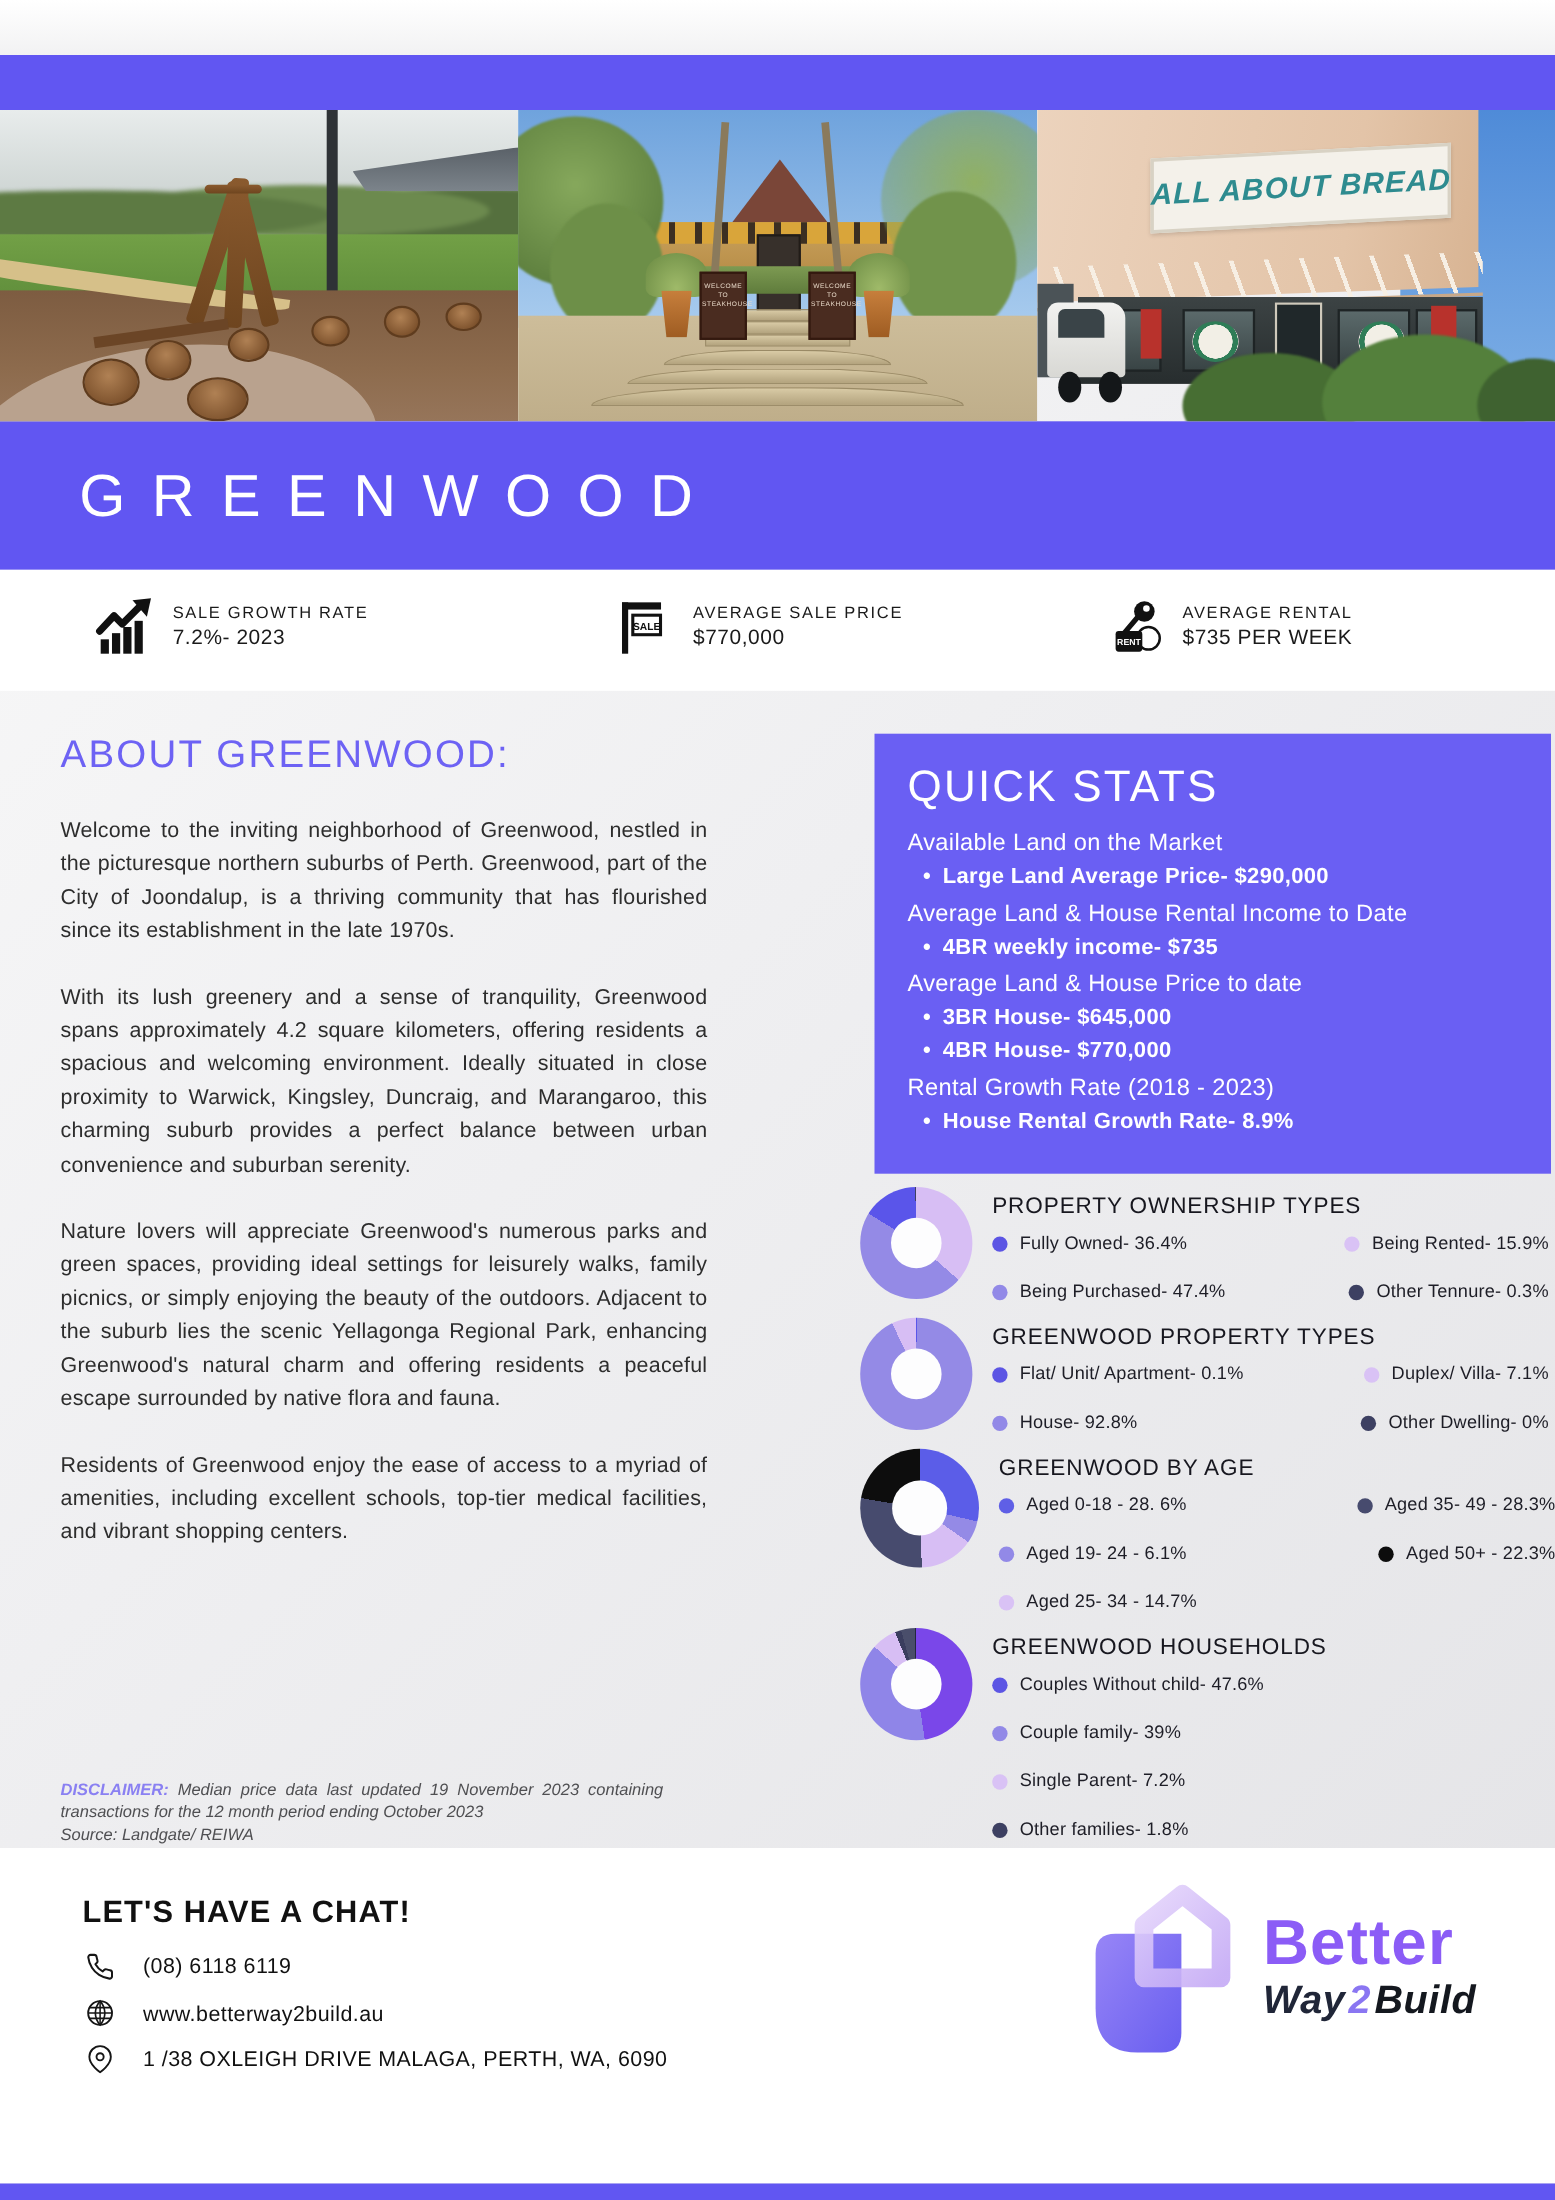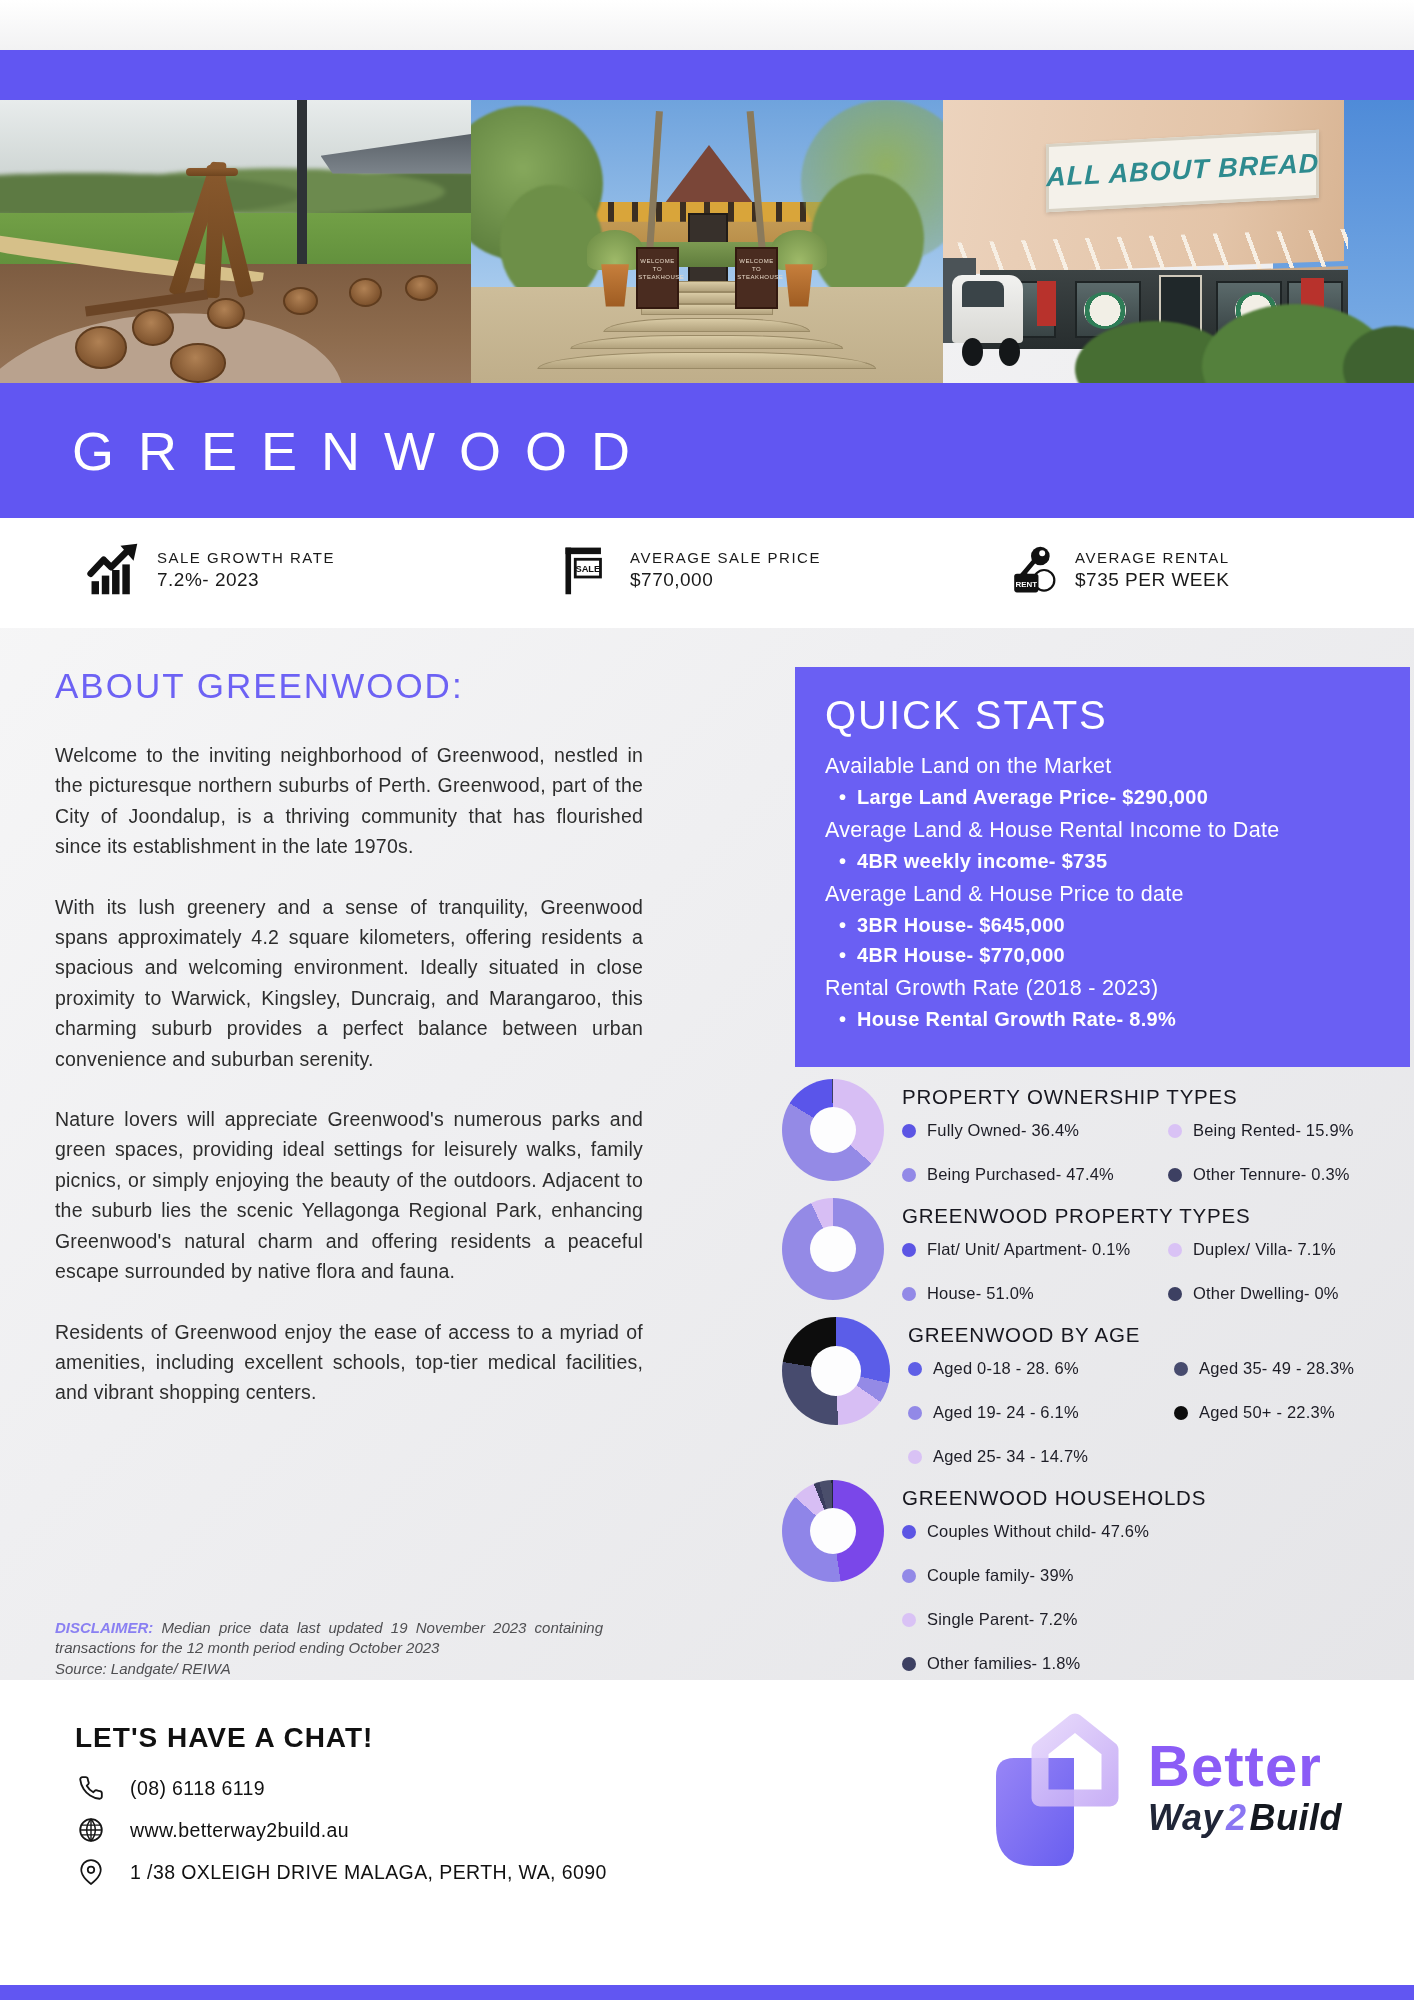--- a/index.html
+++ b/index.html
@@ -119,21 +119,21 @@
   .legend-item { display:flex; align-items:center; gap:11px; }
   .legend-dot { width:14px; height:14px; border-radius:50%; flex:none; }
   .legend-text { font-size:16.5px; color:#1d1d26; letter-spacing:.2px; }
 
   
   .footer { position:relative; height:305px; background:#ffffff; }
   .chat-heading { position:absolute; left:75px; top:42px; font-size:28px; font-weight:bold; color:#111; letter-spacing:1px; }
   .contact { position:absolute; left:78px; display:flex; align-items:center; gap:26px; }
   .contact svg { width:26px; height:26px; flex:none; }
   .contact-text { font-size:19.5px; color:#111; letter-spacing:.4px; }
-  .c1 { top:95px; } .c2 { top:137px; } .c3 { top:179px; }
+  .c1 { top:95px; } .c2 { top:137px;align-items:flex-end; } .c3 { top:179px; }
   .logo { position:absolute; right:72px; top:18px; display:flex; align-items:center; gap:6px; }
   .logo-text .l1 { font-size:58px; font-weight:bold; color:#8b5cf6; line-height:1; letter-spacing:1px; }
   .logo-text .l2 { font-size:36px; font-style:italic; font-weight:bold; margin-top:2px; letter-spacing:.5px; }
   .logo-text .w { color:#202638; } .logo-text .n2 { color:#8a76f2; padding:0 3px; } .logo-text .b { color:#14181f; }
 </style>
 </head>
 <body>
 
 <div class="page">
 
@@ -342,21 +342,21 @@
             <div class="chart-body">
               <div class="chart-title">GREENWOOD PROPERTY TYPES</div>
               <div class="legend-cols">
                 <div class="legend-col c1">
                   <div class="legend-item">
                     <span class="legend-dot" style="background: rgb(92, 85, 228);"></span>
                     <span class="legend-text">Flat/ Unit/ Apartment- 0.1%</span>
                   </div>
                   <div class="legend-item">
                     <span class="legend-dot" style="background: rgb(146, 137, 231);"></span>
-                    <span class="legend-text">House- 51.0%</span>
+                    <span class="legend-text">House- 92.8%</span>
                   </div>
                 </div>
                 <div class="legend-col c2">
                   <div class="legend-item">
                     <span class="legend-dot" style="background: rgb(217, 194, 245);"></span>
                     <span class="legend-text">Duplex/ Villa- 7.1%</span>
                   </div>
                   <div class="legend-item">
                     <span class="legend-dot" style="background: rgb(61, 64, 98);"></span>
                     <span class="legend-text">Other Dwelling- 0%</span>

